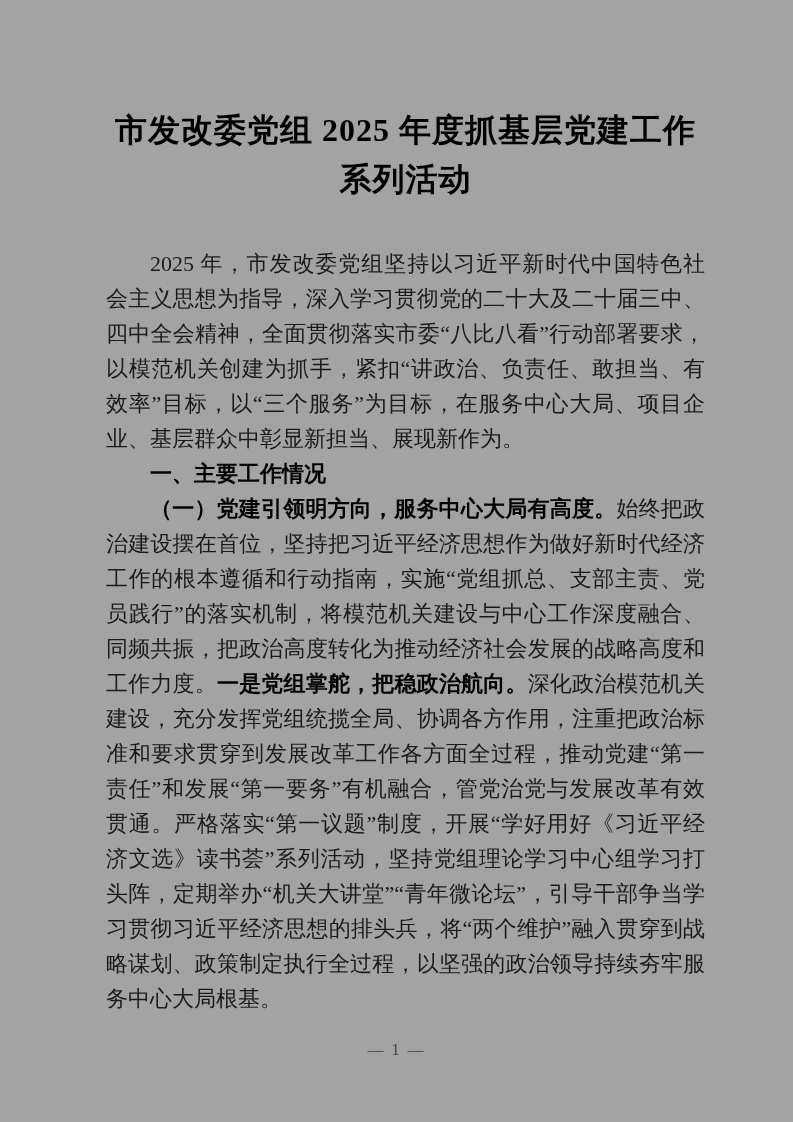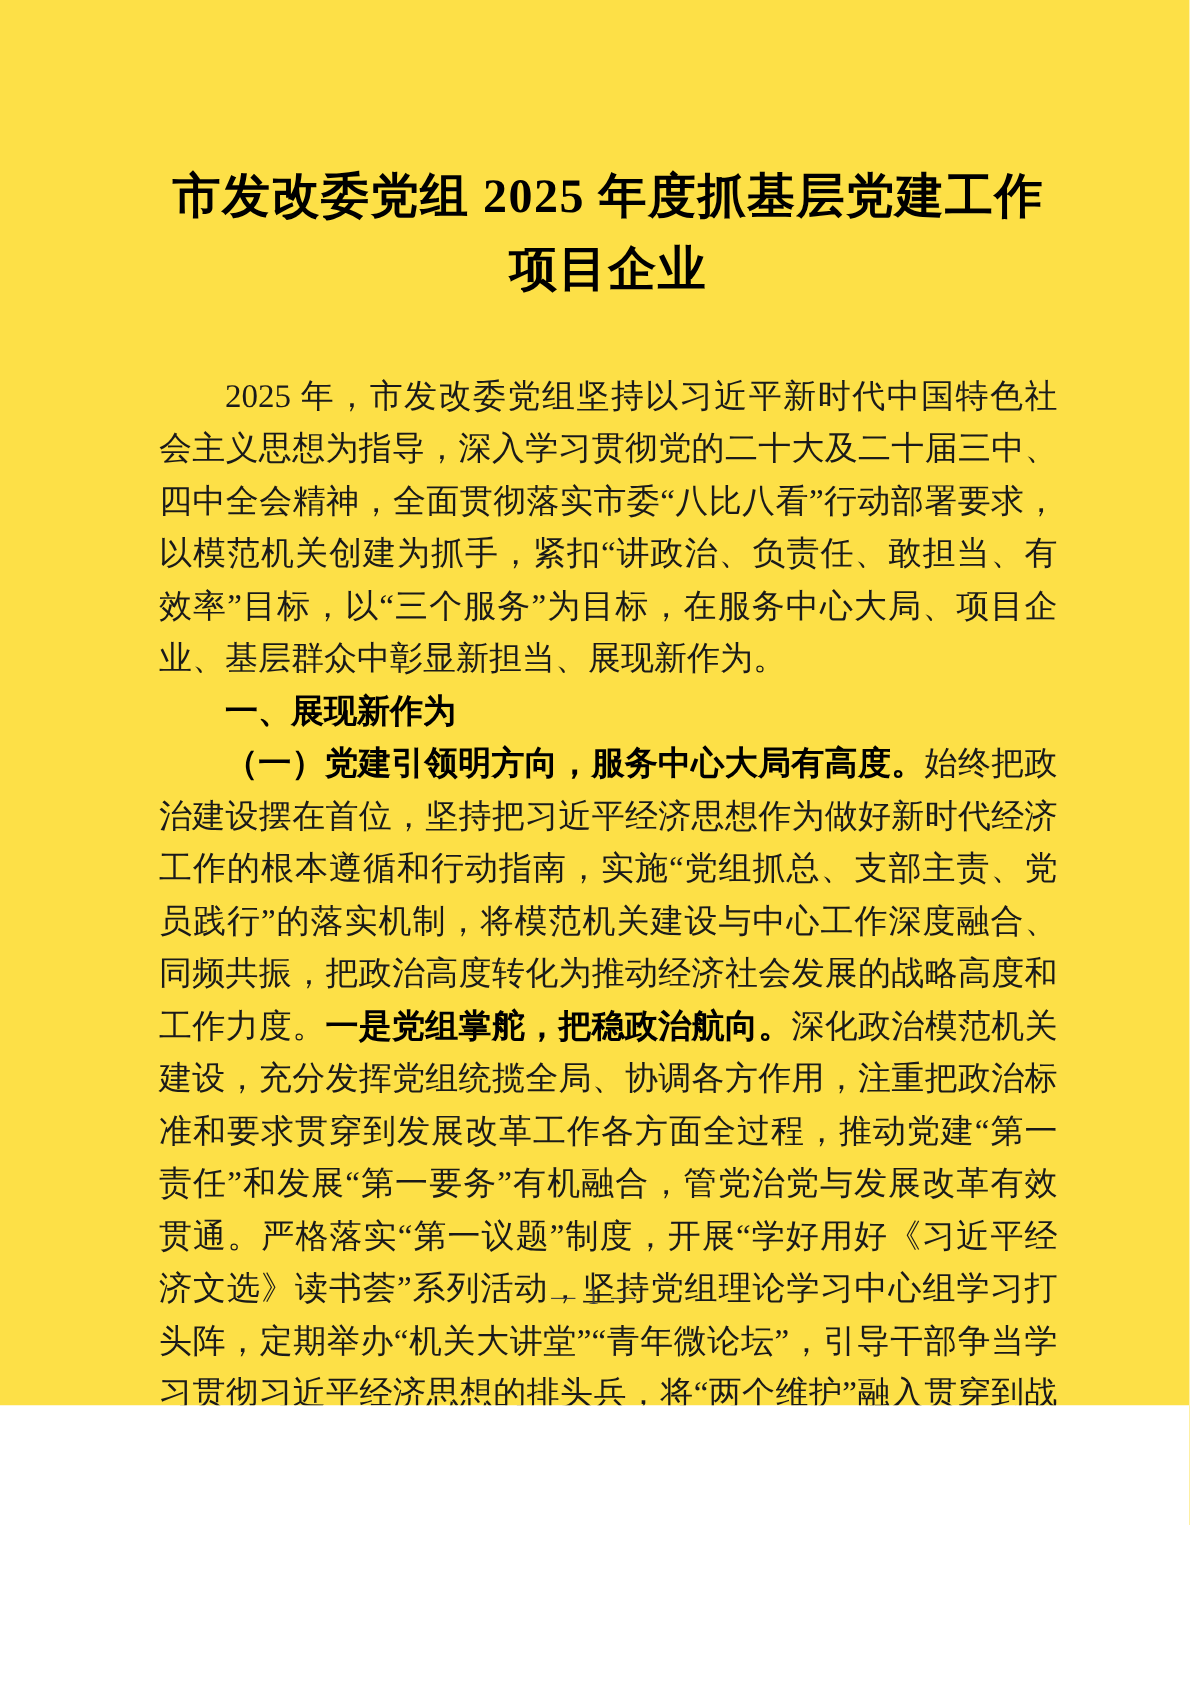--- a/index.html
+++ b/index.html
@@ -3,23 +3,23 @@
 <meta charset="utf-8">
 <style>
   html, body {
     margin: 0;
     padding: 0;
     background: #ffffff;
   }
   .page {
     position: relative;
     width: 793px;
-    height: 937px;
+    height: 1122px;
     margin: 0 auto;
-    background: #fde047;
+    background: #a3a3a3;
     box-sizing: border-box;
     padding: 106px 88px 0 106px;
     overflow: hidden;
     color: #1a1a1a;
     font-family: "Liberation Serif", "DejaVu Serif", serif;
   }
   .title {
     margin: 0 0 42px 0;
     text-align: center;
     font-size: 32px;
@@ -56,23 +56,23 @@
     color: #444444;
     letter-spacing: 2px;
   }
 </style>
 </head>
 <body>
 
 <div class="page">
   <h1 class="title">
     <span class="title-line">市发改委党组 2025 年度抓基层党建工作</span>
-    <span class="title-line">项目企业</span>
+    <span class="title-line">系列活动</span>
   </h1>
 
   <div class="doc-body">
       <p class="body"><span class="seg">2025 年，市发改委党组坚持以习近平新时代中国特色社会主义思想为指导，深入学习贯彻党的二十大及二十届三中、四中全会精神，全面贯彻落实市委“八比八看”行动部署要求，以模范机关创建为抓手，紧扣“讲政治、负责任、敢担当、有效率”目标，以“三个服务”为目标，在服务中心大局、项目企业、基层群众中彰显新担当、展现新作为。</span></p>
-      <p class="heading"><span class="seg bold">一、展现新作为</span></p>
+      <p class="heading"><span class="seg bold">一、主要工作情况</span></p>
       <p class="body"><span class="seg bold">（一）党建引领明方向，服务中心大局有高度。</span><span class="seg">始终把政治建设摆在首位，坚持把习近平经济思想作为做好新时代经济工作的根本遵循和行动指南，实施“党组抓总、支部主责、党员践行”的落实机制，将模范机关建设与中心工作深度融合、同频共振，把政治高度转化为推动经济社会发展的战略高度和工作力度。</span><span class="seg bold">一是党组掌舵，把稳政治航向。</span><span class="seg">深化政治模范机关建设，充分发挥党组统揽全局、协调各方作用，注重把政治标准和要求贯穿到发展改革工作各方面全过程，推动党建“第一责任”和发展“第一要务”有机融合，管党治党与发展改革有效贯通。严格落实“第一议题”制度，开展“学好用好《习近平经济文选》读书荟”系列活动，坚持党组理论学习中心组学习打头阵，定期举办“机关大讲堂”“青年微论坛”，引导干部争当学习贯彻习近平经济思想的排头兵，将“两个维护”融入贯穿到战略谋划、政策制定执行全过程，以坚强的政治领导持续夯牢服务中心大局根基。</span></p>
     </div>
 
   <div class="page-footer">— 1 —</div>
 </div>
 
 </body></html>

